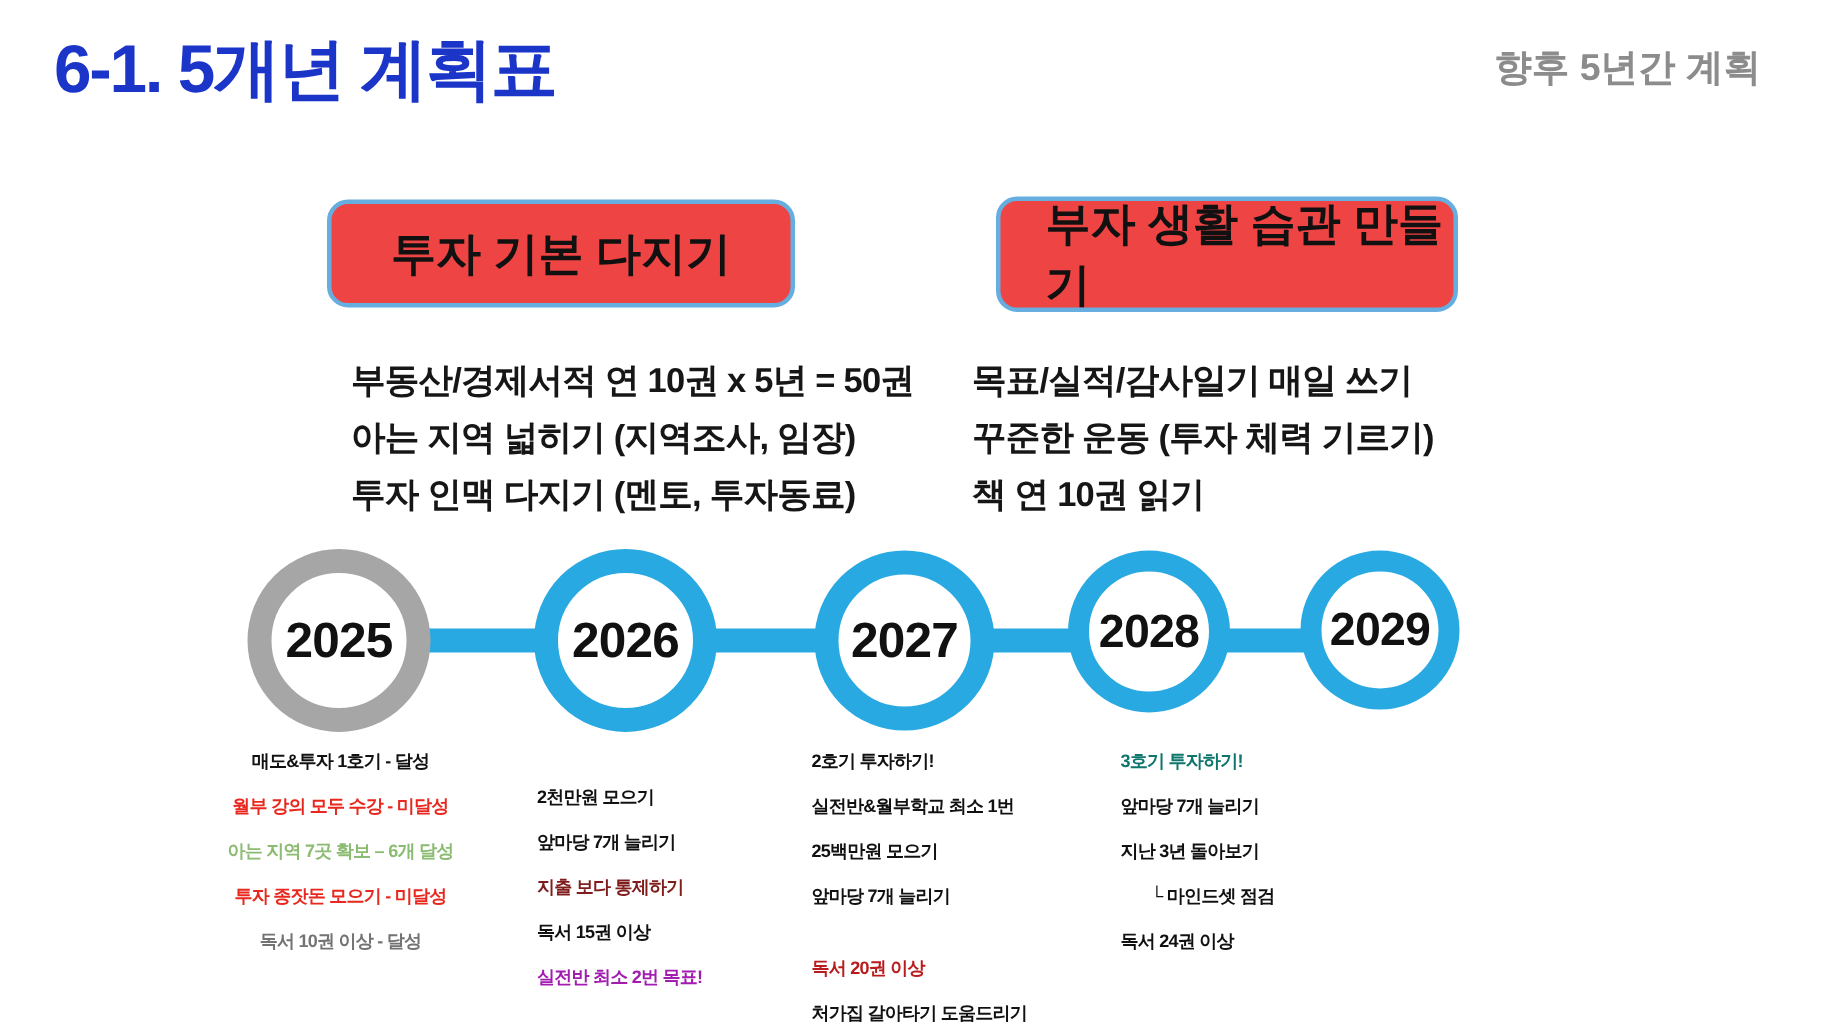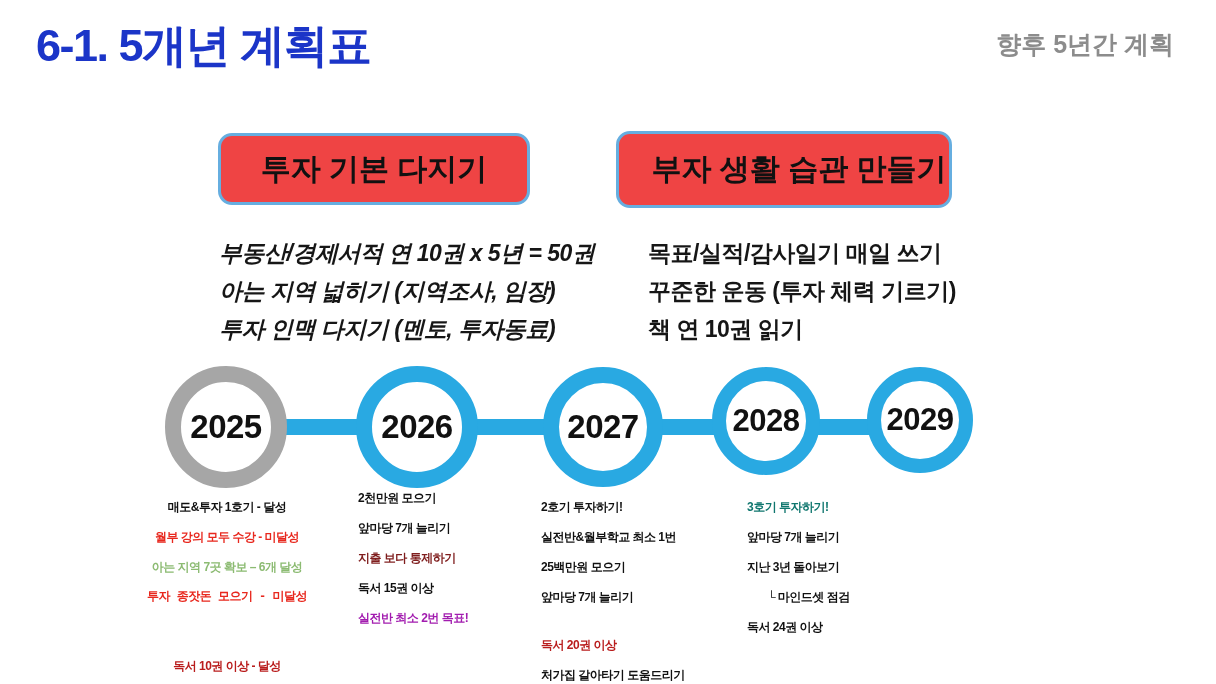--- a/index.html
+++ b/index.html
@@ -20,27 +20,27 @@
     position:absolute; right:42px; top:28px;
     font-size:25px; font-weight:bold; color:#8c8c8c;
   }
 
   .box {
     position:absolute; background:#ef4444; border:3px solid #66aee0;
     border-radius:14px; display:flex; align-items:center; justify-content:center;
     font-size:30px; font-weight:bold; color:#111;
   }
   .box1 { left:218px; top:133px; width:312px; height:72px; }
-  .box2 { left:616px; top:131px; width:336px; height:77px;padding-left:30px; }
+  .box2 { left:664px; top:131px; width:308px; height:77px;padding-left:30px; }
 
   .list {
     position:absolute; font-size:23px; font-weight:bold; color:#161616;
     line-height:38px; letter-spacing:-0.5px;
   }
-  .list1 { left:219px; top:234px;font-style:italic; }
+  .list1 { left:234px; top:234px; }
   .list2 { left:648px; top:234px; }
 
   .connector {
     position:absolute; left:226px; top:419px; width:694px; height:16px;
     background:#29a9e2; z-index:1;
   }
   .circle {
     position:absolute; background:#fff; border-radius:50%;
     display:flex; align-items:center; justify-content:center;
     font-size:33px; font-weight:600; color:#111; z-index:2;
@@ -50,21 +50,21 @@
   .c2 { left:356px; top:366px; width:122px; height:122px; border:16px solid #29a9e2; }
   .c3 { left:543px; top:367px; width:120px; height:120px; border:16px solid #29a9e2; }
   .c4 { left:712px; top:367px; width:108px; height:108px; border:14px solid #29a9e2; font-size:31px; }
   .c5 { left:867px; top:367px; width:106px; height:106px; border:14px solid #29a9e2; font-size:31px;text-align:center; }
 
   .tasks {
     position:absolute; font-size:12px; font-weight:bold; color:#111;
     line-height:30px; letter-spacing:-0.5px; white-space:nowrap;
   }
   .tasks-1 { left:116px; top:492px; width:222px; text-align:center; }
-  .tasks-2 { left:358px; top:483px; }
+  .tasks-2 { left:358px; top:516px; }
   .tasks-3 { left:541px; top:492px; }
   .tasks-4 { left:747px; top:492px; }
   .tasks-5 { left:913px; top:492px; }
   .task.indent { padding-left:20px; }
 </style>
 </head>
 <body>
 
 <div class="slide">
 
@@ -104,22 +104,22 @@
     <span>2028</span>
   </div>
   <div class="circle c5" style="border-color: rgb(41, 169, 226);">
     <span>2029</span>
   </div>
 
   <div class="tasks tasks-1">
     <div class="task" style="color: rgb(17, 17, 17);">매도&amp;투자 1호기 - 달성</div>
     <div class="task" style="color: rgb(232, 40, 30);">월부 강의 모두 수강 - 미달성</div>
     <div class="task" style="color: rgb(140, 187, 114);">아는 지역 7곳 확보 – 6개 달성</div>
-    <div class="task" style="color: rgb(232, 40, 30); font-family: Liberation Mono, monospace;">투자 종잣돈 모으기 - 미달성</div>
-    <div class="task" style="color: #b91c1c; margin-top: 39px;">독서 10권 이상 - 달성</div>
+    <div class="task" style="color: rgb(232, 40, 30);">투자 종잣돈 모으기 - 미달성</div>
+    <div class="task" style="color: #737373;">독서 10권 이상 - 달성</div>
   </div>
 
   <div class="tasks tasks-2">
     <div class="task" style="color: rgb(17, 17, 17);">2천만원 모으기</div>
     <div class="task" style="color: rgb(17, 17, 17);">앞마당 7개 늘리기</div>
     <div class="task" style="color: #7f1d1d;">지출 보다 통제하기</div>
     <div class="task" style="color: rgb(17, 17, 17);">독서 15권 이상</div>
     <div class="task" style="color: #a21caf;">실전반 최소 2번 목표!</div>
   </div>
 

